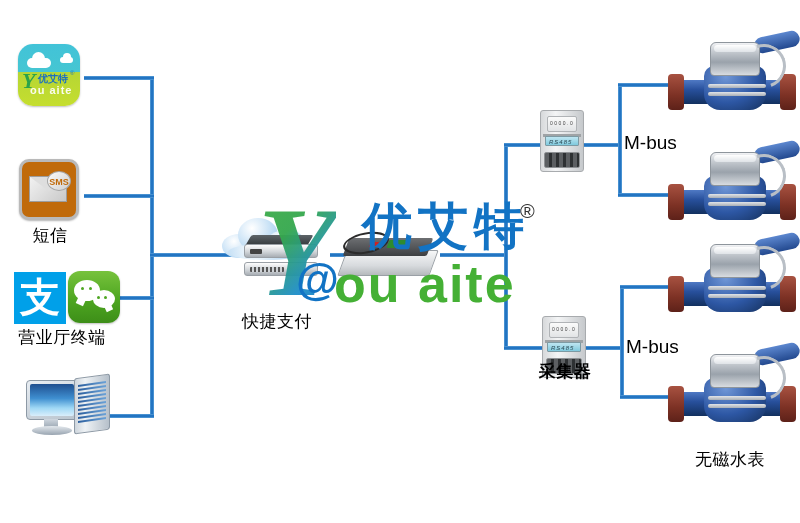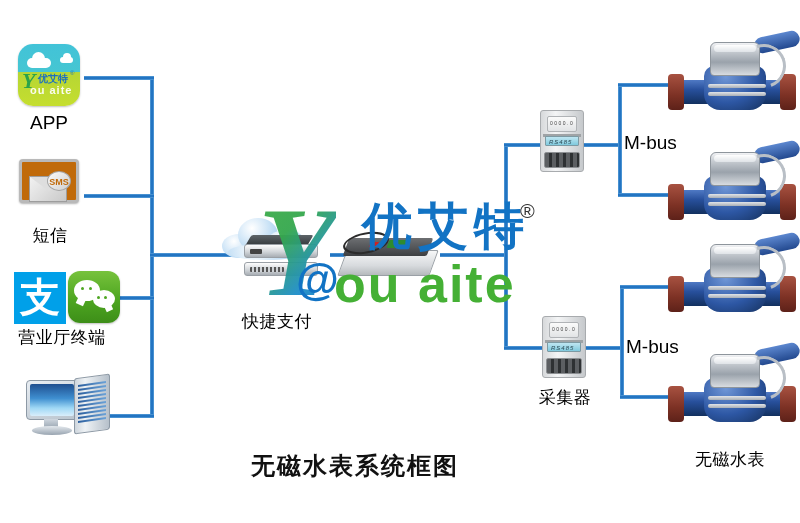--- a/index.html
+++ b/index.html
@@ -68,21 +68,21 @@
   .app-icon .logo-r {
     position:absolute; left:52px; top:26px; font-size:6px; color:#1b6fc0;
   }
   .app-icon .logo-en {
     position:absolute; left:12px; top:40px; font-size:11px; color:#ffffff; font-weight:bold;
     letter-spacing:1px; opacity:.92;
   }
 
   
   .sms-icon {
-    width: 60px; height: 44px; border-radius: 4px;
+    width: 60px; height: 61px; border-radius: 10px;
     background: #c06a0a;
     border: 3px solid #b9b9b9;
     position: relative;
     box-shadow: 0 1px 2px rgba(0,0,0,.3);
   }
   .sms-icon .env {
     position:absolute; left:7px; top:14px; width:38px; height:26px;
     background: linear-gradient(135deg,#f2f2f2,#c9c9c9);
     border:1px solid #9d9d9d;
   }
@@ -368,21 +368,20 @@
   <div class="node" style="left:18px; top:44px;">
     <div class="app-icon">
       <div class="cloud1"></div>
       <div class="cloud2"></div>
       <div class="logo-y">Y</div>
       <div class="logo-cn">优艾特</div>
       <div class="logo-r">®</div>
       <div class="logo-en">ou aite</div>
     </div>
   </div>
-  <div class="label label-en" style="left:0px; top:112px; width:98px;">APP</div>
 
   <div class="node" style="left:19px; top:159px;">
     <div class="sms-icon">
       <div class="env"></div>
       <div class="bubble">SMS</div>
     </div>
   </div>
   <div class="label" style="left:0px; top:224px; width:100px;">短信</div>
 
   <div class="node" style="left:14px; top:272px;">
@@ -469,21 +468,21 @@
       <div class="shell"></div>
       <div class="win"></div>
       <div class="digits">0000.0</div>
       <div class="tabs"></div>
       <div class="lcd">
           <i>RS485</i>
         </div>
       <div class="term"></div>
     </div>
   </div>
-  <div class="label" style="left:525px; top:386px; width:80px;">采集器</div>
+  <div class="label" style="left:525px; top:360px; width:80px;font-weight:bold;">采集器</div>
 
   <div class="label label-en" style="left:624px; top:132px; width:70px; text-align:left;">M-bus</div>
   <div class="label label-en" style="left:626px; top:336px; width:70px; text-align:left;">M-bus</div>
 
   <div class="node" style="left:668px; top:36px;">
     <div class="meter">
       <div class="pipe"></div>
         <div class="flangeL"></div>
         <div class="flangeR"></div>
       <div class="body"></div>
@@ -536,15 +535,14 @@
   <div class="label" style="left:660px; top:448px; width:140px;">无磁水表</div>
 
   <div class="wm">
     <div class="y">Y</div>
     <div class="at">@</div>
     <div class="cn">优艾特</div>
     <div class="reg-r">®</div>
     <div class="en">ou aite</div>
   </div>
 
-  <div class="diagram-title">无磁水表系统框图</div>
 
 </div>
 
 </body></html>

